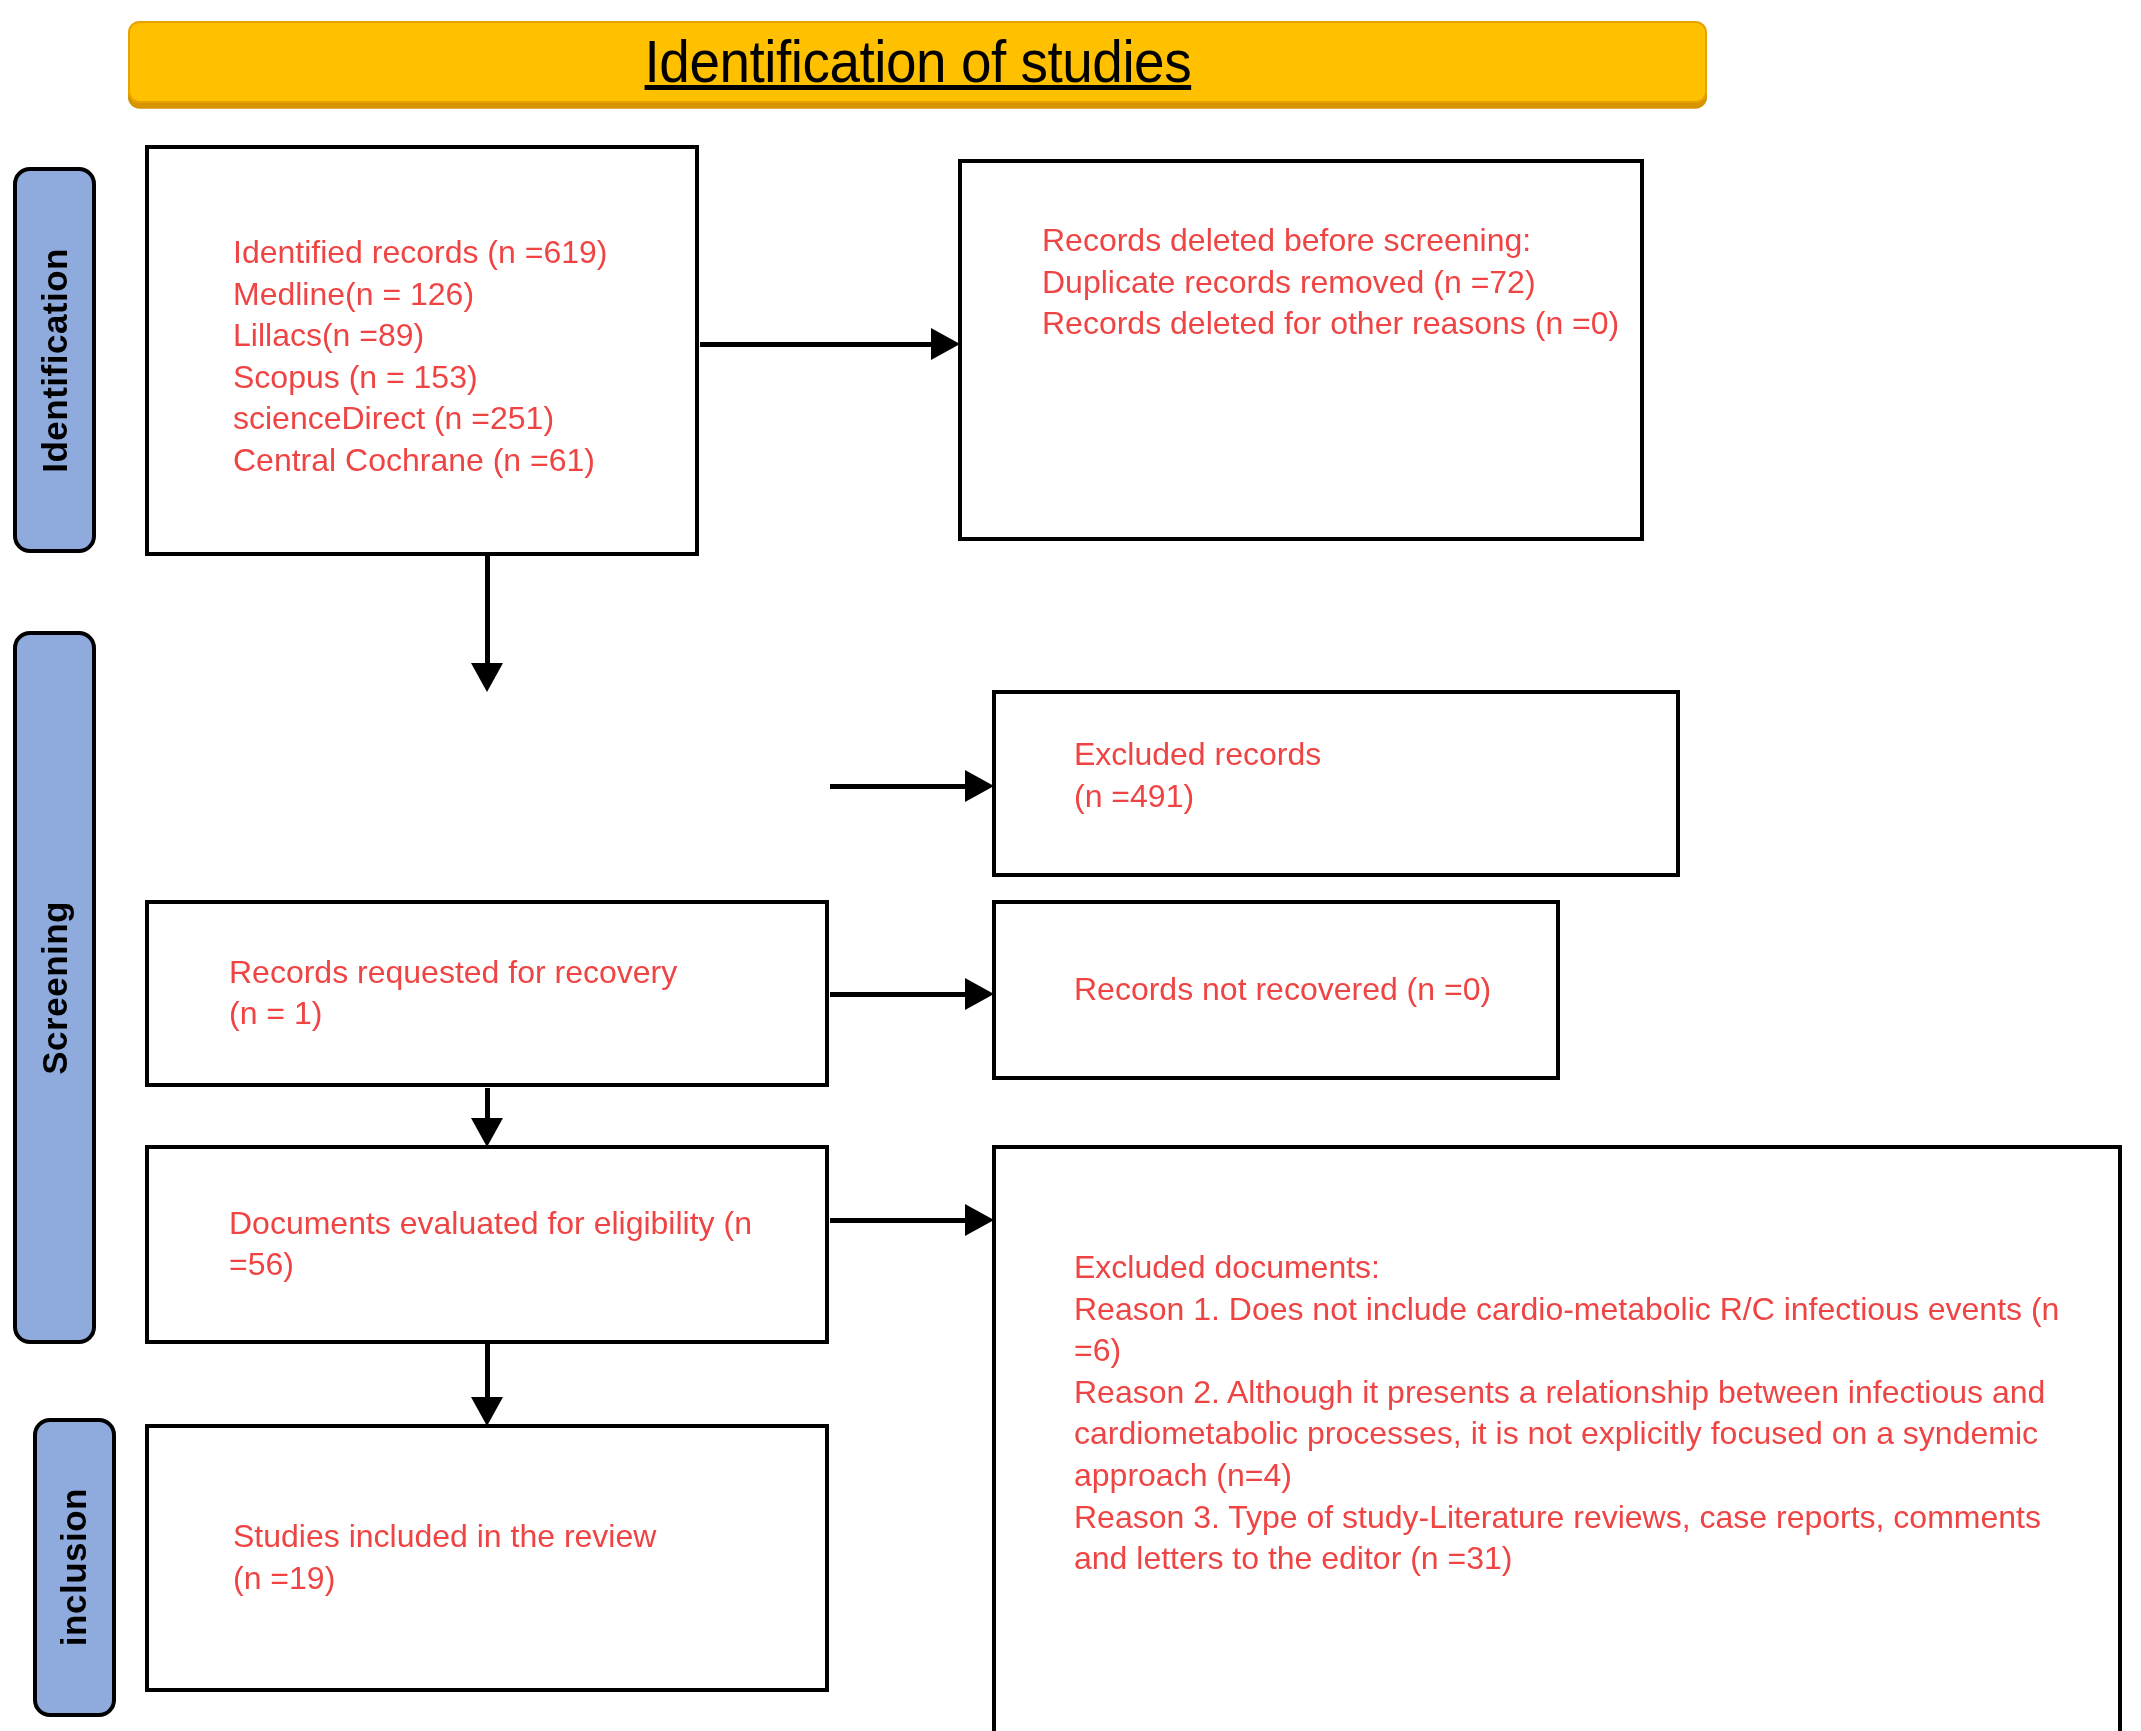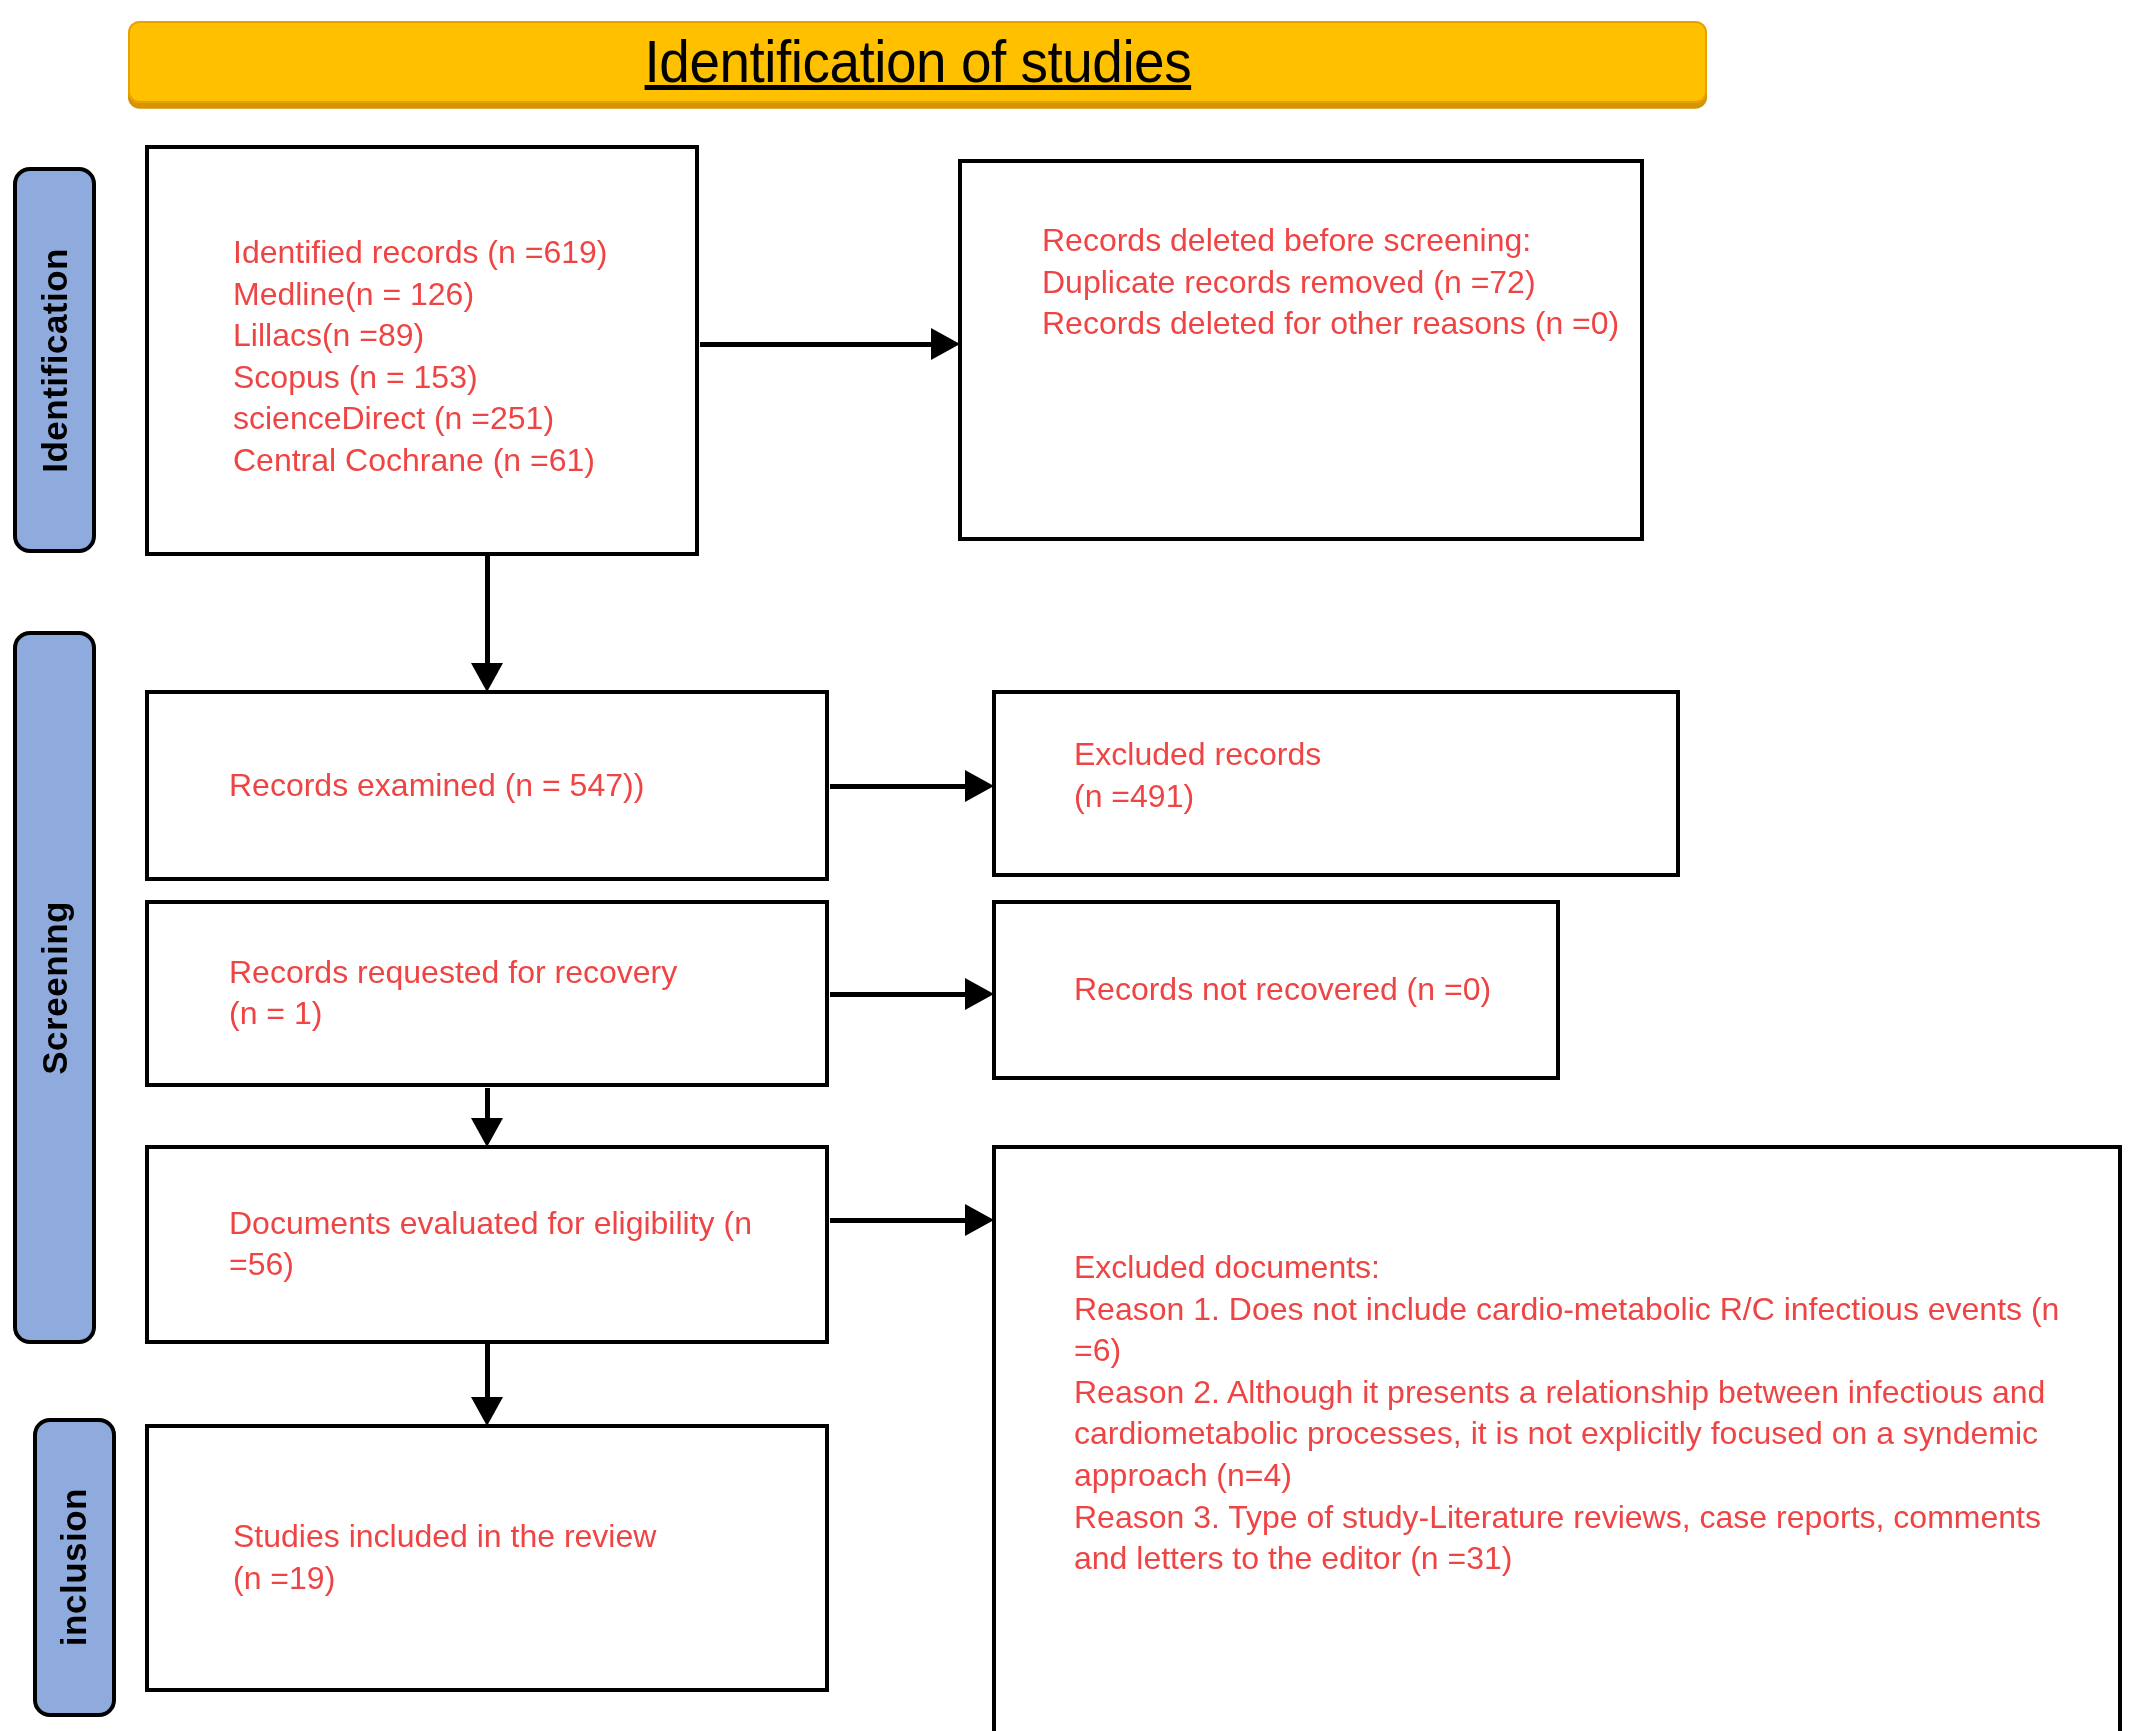--- a/index.html
+++ b/index.html
@@ -193,23 +193,20 @@
 scienceDirect (n =251)
 Central Cochrane (n =61)</div>
   </div>
 
   <div class="box" id="box-deleted">
     <div class="box-text">Records deleted before screening:
 Duplicate records removed (n =72)
 Records deleted for other reasons (n =0)</div>
   </div>
 
-  <div class="box" id="box-examined">
-    <div class="box-text">Records examined (n = 547))</div>
-  </div>
 
   <div class="box" id="box-excluded-records">
     <div class="box-text">Excluded records
 (n =491)</div>
   </div>
 
   <div class="box" id="box-requested">
     <div class="box-text">Records requested for recovery
 (n = 1)</div>
   </div>

